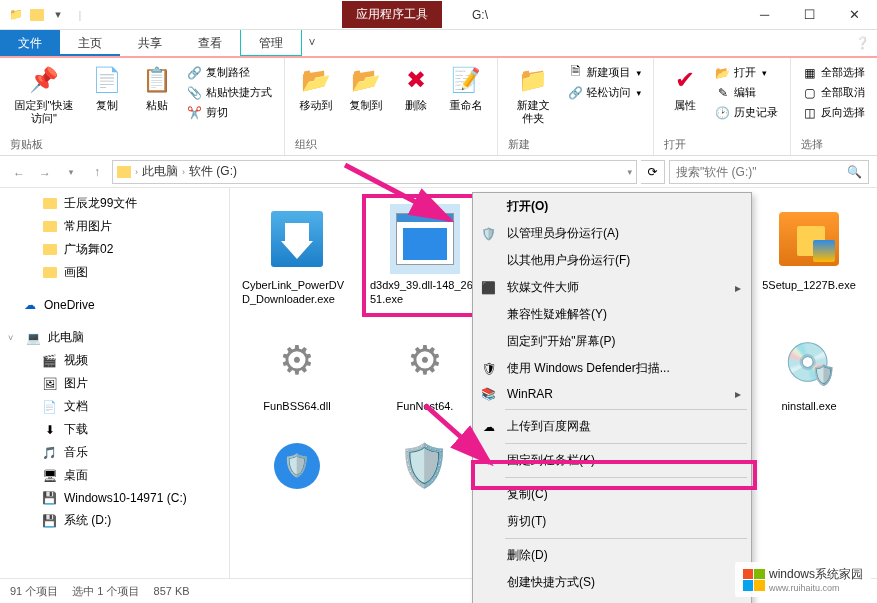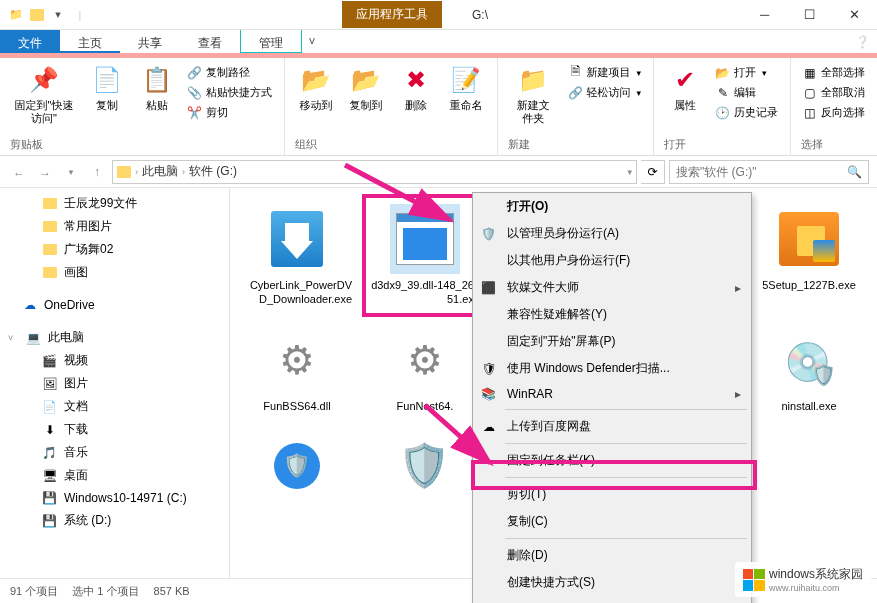--- a/index.html
+++ b/index.html
@@ -2,25 +2,25 @@
 <html><head>
 <meta charset="utf-8">
 <style>
 * { margin: 0; padding: 0; box-sizing: border-box; font-family: "Microsoft YaHei", "Segoe UI", sans-serif; }
 body { width: 877px; height: 603px; background: #fff; overflow: hidden; position: relative; font-size: 12px; }
 .titlebar { height: 30px; background: #fff; display: flex; align-items: center; border-bottom: 1px solid #e0e0e0; }
 .titlebar .qat { display: flex; align-items: center; gap: 6px; padding-left: 8px; }
 .titlebar .qat span { width: 16px; height: 16px; display: inline-flex; align-items: center; justify-content: center; color: #555; font-size: 11px;}
 .titlebar .qat .folder-icon { width:14px; height:12px; background:#ffd86b; border-radius:1px; display:inline-block;}
 .titlebar .caption { flex: 1; text-align: center; color: #333; font-size: 12px; display:flex; align-items:center; justify-content:center; gap:30px;}
-.titlebar .context-tab { background:#a16207; color:#fff; padding:5px 14px; font-size:12px;}
+.titlebar .context-tab { background:#7f1d1d; color:#fff; padding:5px 14px; font-size:12px;}
 .titlebar .winbtns { display: flex; }
 .titlebar .winbtns div { width: 45px; height: 30px; display: flex; align-items: center; justify-content: center; color: #333; font-size: 13px; }
 
-.tabsrow { height: 28px; background: #fff; display: flex; align-items: stretch; border-bottom: 5px solid #fca5a5; }
+.tabsrow { height: 28px; background: #fff; display: flex; align-items: stretch; border-bottom: 2px solid #fca5a5; }
 .tabsrow .tab { padding: 5px 18px; font-size: 12px; color: #333; cursor: pointer; }
 .tabsrow .tab.file { background: #1979ca; color: #fff; }
 .tabsrow .tab.active { border-bottom:2px solid #1979ca;}
 .tabsrow .tab.contextual { border: 1px solid #15c1c1; border-top:none; color:#333;}
 .tabsrow .help { margin-left: auto; width: 28px; display:flex; align-items:center; justify-content:center; color:#1979ca;}
 .tabsrow .down { width:20px; display:flex; align-items:center; justify-content:center; color:#555;}
 
 .ribbon { height: 98px; background: #fff; display: flex; border-bottom: 1px solid #dcdcdc; }
 .group { border-right: 1px solid #e5e5e5; padding: 4px 10px 0; display: flex; flex-direction: column; }
 .group-body { flex:1; display:flex; align-items:flex-start; gap:8px;}
@@ -50,21 +50,21 @@
 .sidebar .item.root.hasexp { padding-left:8px;}
 .sidebar .item .exp { width:12px; color:#888; font-size:9px;}
 .sidebar .item .fi { width:16px; height:16px; display:inline-flex; align-items:center; justify-content:center;}
 .folder-ico { width:14px; height:11px; background:#ffd86b; border-radius:1px; display:inline-block;}
 .sidebar .spacer { height:10px;}
 
 .content { flex:1; position:relative; overflow:auto; padding:10px 8px;}
 .files { display:flex; flex-wrap:wrap; gap:6px 10px; align-content:flex-start;}
 .fileitem { width:118px; display:flex; flex-direction:column; align-items:center; padding:6px 4px; cursor:pointer;}
 .fileitem .thumb { width:70px; height:70px; display:flex; align-items:center; justify-content:center; font-size:44px;}
-.fileitem .fname { font-size:11px; text-align:right; line-height:1.3; margin-top:4px; word-break:break-all;}
+.fileitem .fname { font-size:11px; text-align:left; line-height:1.3; margin-top:4px; word-break:break-all;}
 .fileitem.selected { outline: 4px solid #e91e8c;}
 .fileitem.selected .thumb { background:#cde6f7;}
 
 .contextmenu { position:absolute; left:472px; top:192px; width:280px; background:#f0f0f0; border:1px solid #aaa; box-shadow:3px 3px 6px rgba(0,0,0,0.2); z-index:50; font-size:12px;}
 .contextmenu .mi { display:flex; align-items:center; padding:5px 10px 5px 34px; position:relative; cursor:pointer;}
 .contextmenu .mi .mico { position:absolute; left:8px; width:16px; height:16px; display:flex; align-items:center; justify-content:center; font-size:12px;}
 .contextmenu .mi .arrow { margin-left:auto; color:#555;}
 .contextmenu .msep { height:1px; background:#ccc; margin:3px 4px 3px 32px;}
 .contextmenu .mi.bold { font-weight:bold;}
 .copyhl { position:absolute; left:471px; top:460px; width:286px; height:30px; border:4px solid #e91e8c; z-index:51; pointer-events:none;}
@@ -448,24 +448,24 @@
     <div class="mi">
       <span class="mico">☁</span>
       <span>上传到百度网盘</span>
     </div>
     <div class="msep"></div>
     <div class="mi">
       <span>固定到任务栏(K)</span>
     </div>
     <div class="msep"></div>
     <div class="mi">
+      <span>复制(C)</span>
+    </div>
+    <div class="mi">
       <span>剪切(T)</span>
-    </div>
-    <div class="mi">
-      <span>复制(C)</span>
     </div>
     <div class="msep"></div>
     <div class="mi">
       <span>删除(D)</span>
     </div>
     <div class="mi">
       <span>创建快捷方式(S)</span>
     </div>
     <div class="mi">
       <span>重命名(M)</span>

